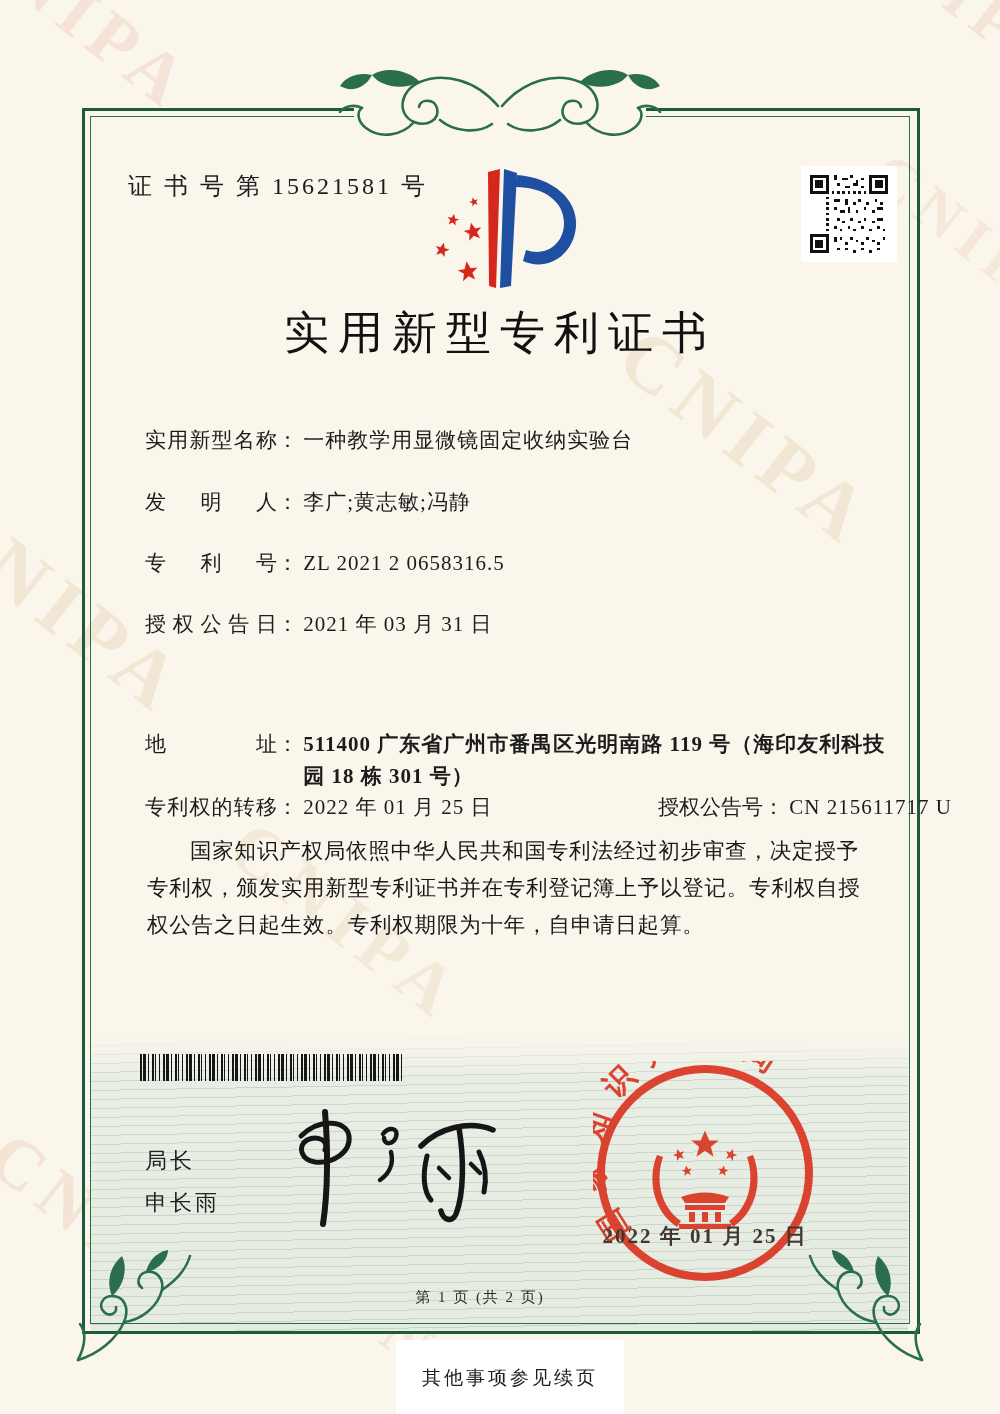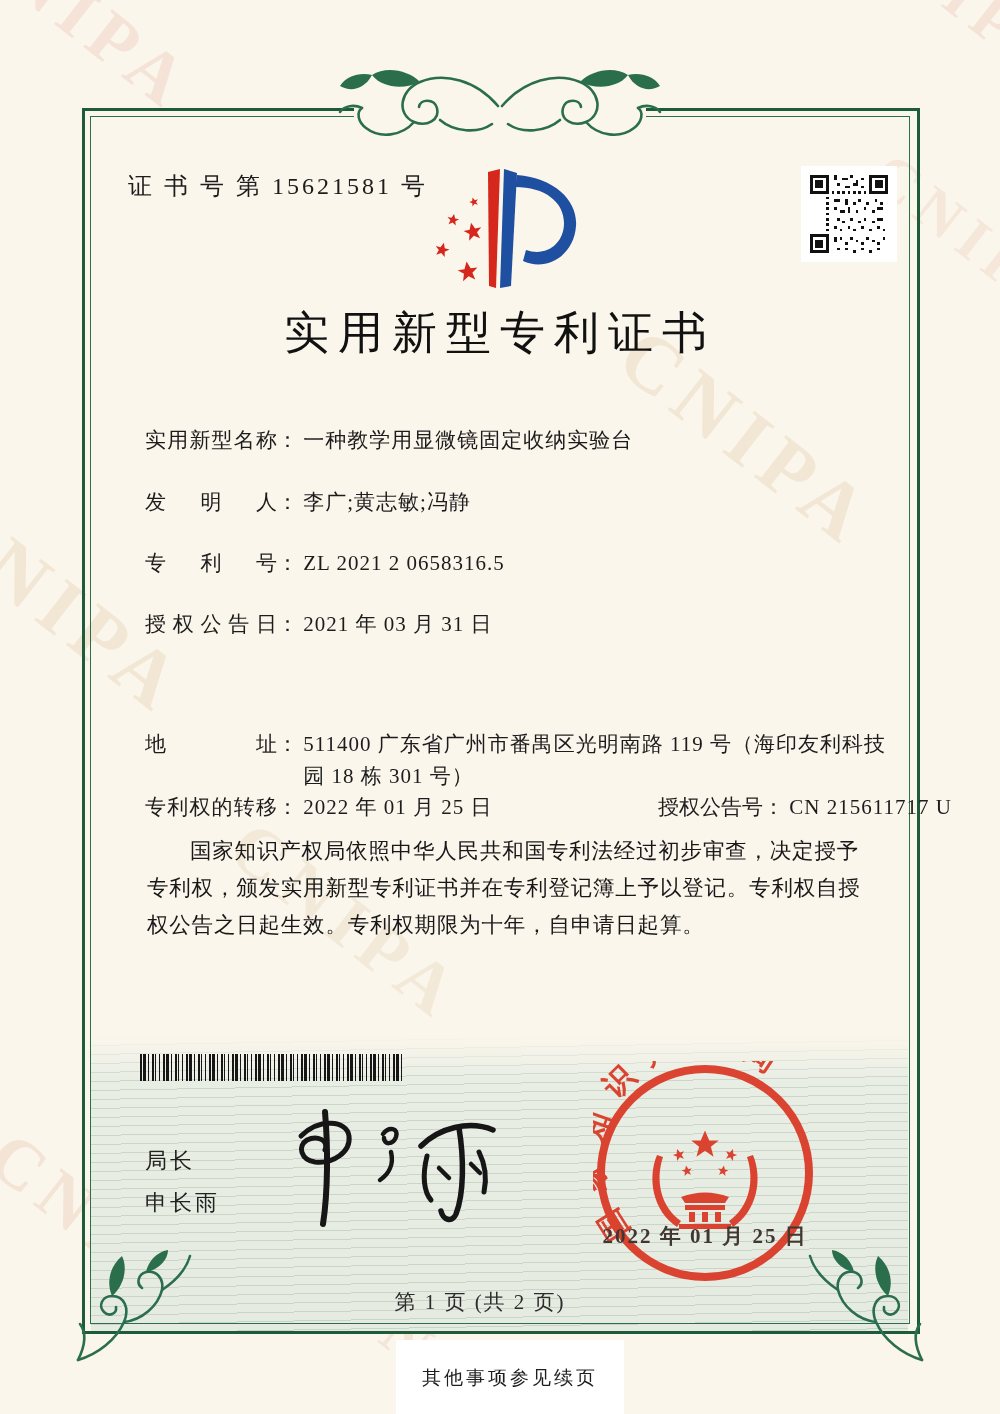--- a/index.html
+++ b/index.html
@@ -41,21 +41,21 @@
     position:absolute;left:0;width:1000px;top:303px;text-align:center;
     font-size:45px;font-weight:normal;letter-spacing:9px;color:#111;
   }
   .frow{position:absolute;left:145px;font-size:21px;line-height:32px;color:#1c1c1c;}
   .flabel{
     display:inline-block;width:132px;vertical-align:top;
     text-align:justify;text-align-last:justify;
   }
   .fcolon{display:inline-block;vertical-align:top;}
   .fvalue{display:inline-block;vertical-align:top;letter-spacing:1px;}
-  .fvalue.wrapv{width:600px;}
+  .fvalue.wrapv{width:600px;font-weight:bold;}
   .grant2{position:absolute;left:513px;top:0;white-space:nowrap;}
   .body-text{
     position:absolute;left:140px;top:826px;width:728px;
     font-size:21.5px;line-height:37px;letter-spacing:.8px;color:#181818;
   }
   .body-text p{margin:7px;text-indent:2em;}
   
   .gpanel{
     position:absolute;left:91px;top:1036px;width:817px;height:295px;
     background:linear-gradient(180deg, rgba(233,238,229,0) 0%, #e9eee5 14%, #e6ebe1 100%);
@@ -82,21 +82,21 @@
     font-family:"Liberation Sans","DejaVu Sans",sans-serif;color:#222;}
   .sig{position:absolute;left:263px;top:1106px;width:262px;height:124px;}
   .seal{position:absolute;left:593px;top:1061px;width:224px;height:224px;
     mix-blend-mode:multiply;opacity:.95;}
   .seal-date{
     position:absolute;left:585px;top:1222px;width:240px;text-align:center;
     font-size:21px;letter-spacing:2px;color:#413732;font-weight:bold;
   }
   .page-note{
     position:absolute;left:378px;top:1288px;width:204px;text-align:center;
-    font-size:21px;letter-spacing:2px;color:#2c2c2c;
+    font-size:15px;letter-spacing:2px;color:#2c2c2c;
   }
   .footer-note{
     position:absolute;left:396px;top:1340px;background:#ffffff;
     padding:25px 26px;font-size:19px;letter-spacing:3px;color:#1e1e1e;z-index:3;
   }
   .orn{position:absolute;z-index:2;}
   svg{display:block;}
 </style>
 </head>
 <body>

